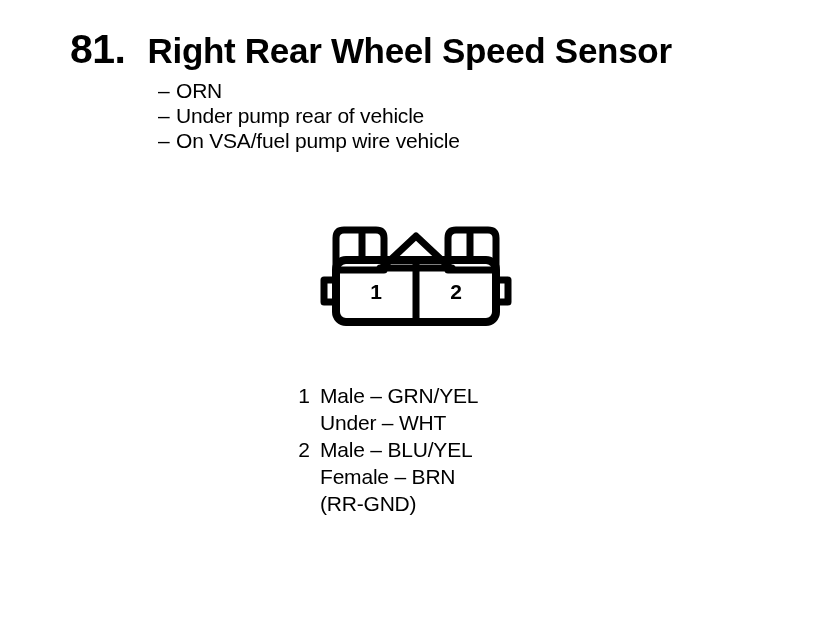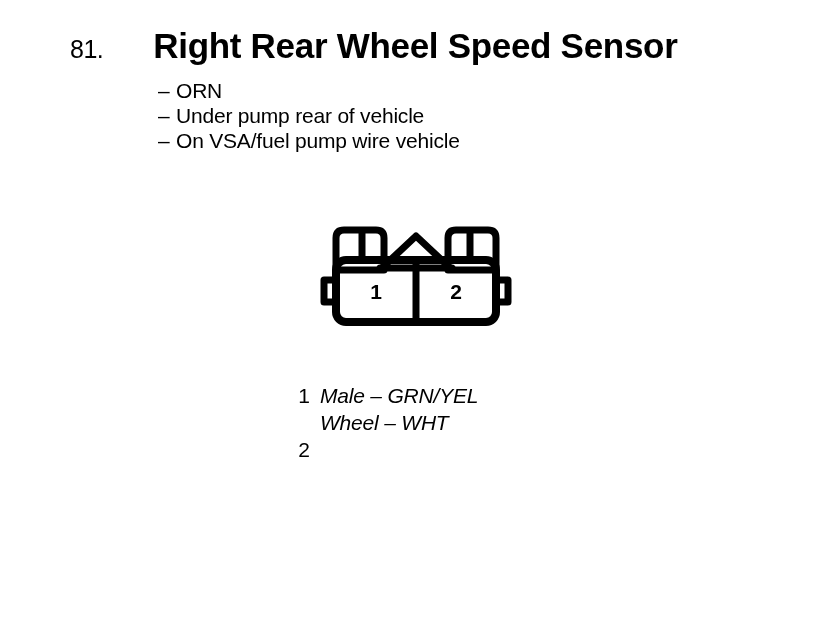--- a/index.html
+++ b/index.html
@@ -21,28 +21,28 @@
   
   .title-row {
     position: absolute;
     left: 70px;
     top: 26px;
     display: flex;
     align-items: baseline;
     white-space: nowrap;
   }
   .title-num {
-    font-size: 25px;
-    font-weight: normal;
+    font-size: 41px;
+    font-weight: bold;
     letter-spacing: -0.5px;
   }
   .title-text {
     font-size: 35px;
     font-weight: bold;
-    margin-left: 50px;
+    margin-left: 22px;
     letter-spacing: -0.3px;
   }
 
   
   .bullets {
     position: absolute;
     left: 158px;
     top: 78px;
   }
   .bullet-line {
@@ -95,21 +95,20 @@
     line-height: 27px;
   }
   .legend-lines {
     margin-left: 10px;
   }
   .legend-line {
     font-size: 21px;
     line-height: 27px;
     white-space: nowrap;
     letter-spacing: -0.2px;
-    font-style: italic;
   }
 </style>
 </head>
 <body>
 
 <div class="title-row">
   <span class="title-num">81.</span>
   <span class="title-text">Right Rear Wheel Speed Sensor</span>
 </div>
 
@@ -158,21 +157,26 @@
     <text class="pin-num-text" x="138" y="81" text-anchor="middle">2</text>
   </svg>
 </div>
 
 <div class="legend">
 
   <div class="legend-entry">
     <div class="legend-num">1</div>
     <div class="legend-lines">
       <div class="legend-line">Male – GRN/YEL</div>
-      <div class="legend-line">Wheel – WHT</div>
+      <div class="legend-line">Under – WHT</div>
     </div>
   </div>
 
   <div class="legend-entry">
     <div class="legend-num">2</div>
+    <div class="legend-lines">
+      <div class="legend-line">Male – BLU/YEL</div>
+      <div class="legend-line">Female – BRN</div>
+      <div class="legend-line">(RR-GND)</div>
+    </div>
   </div>
 
 </div>
 
 </body></html>

